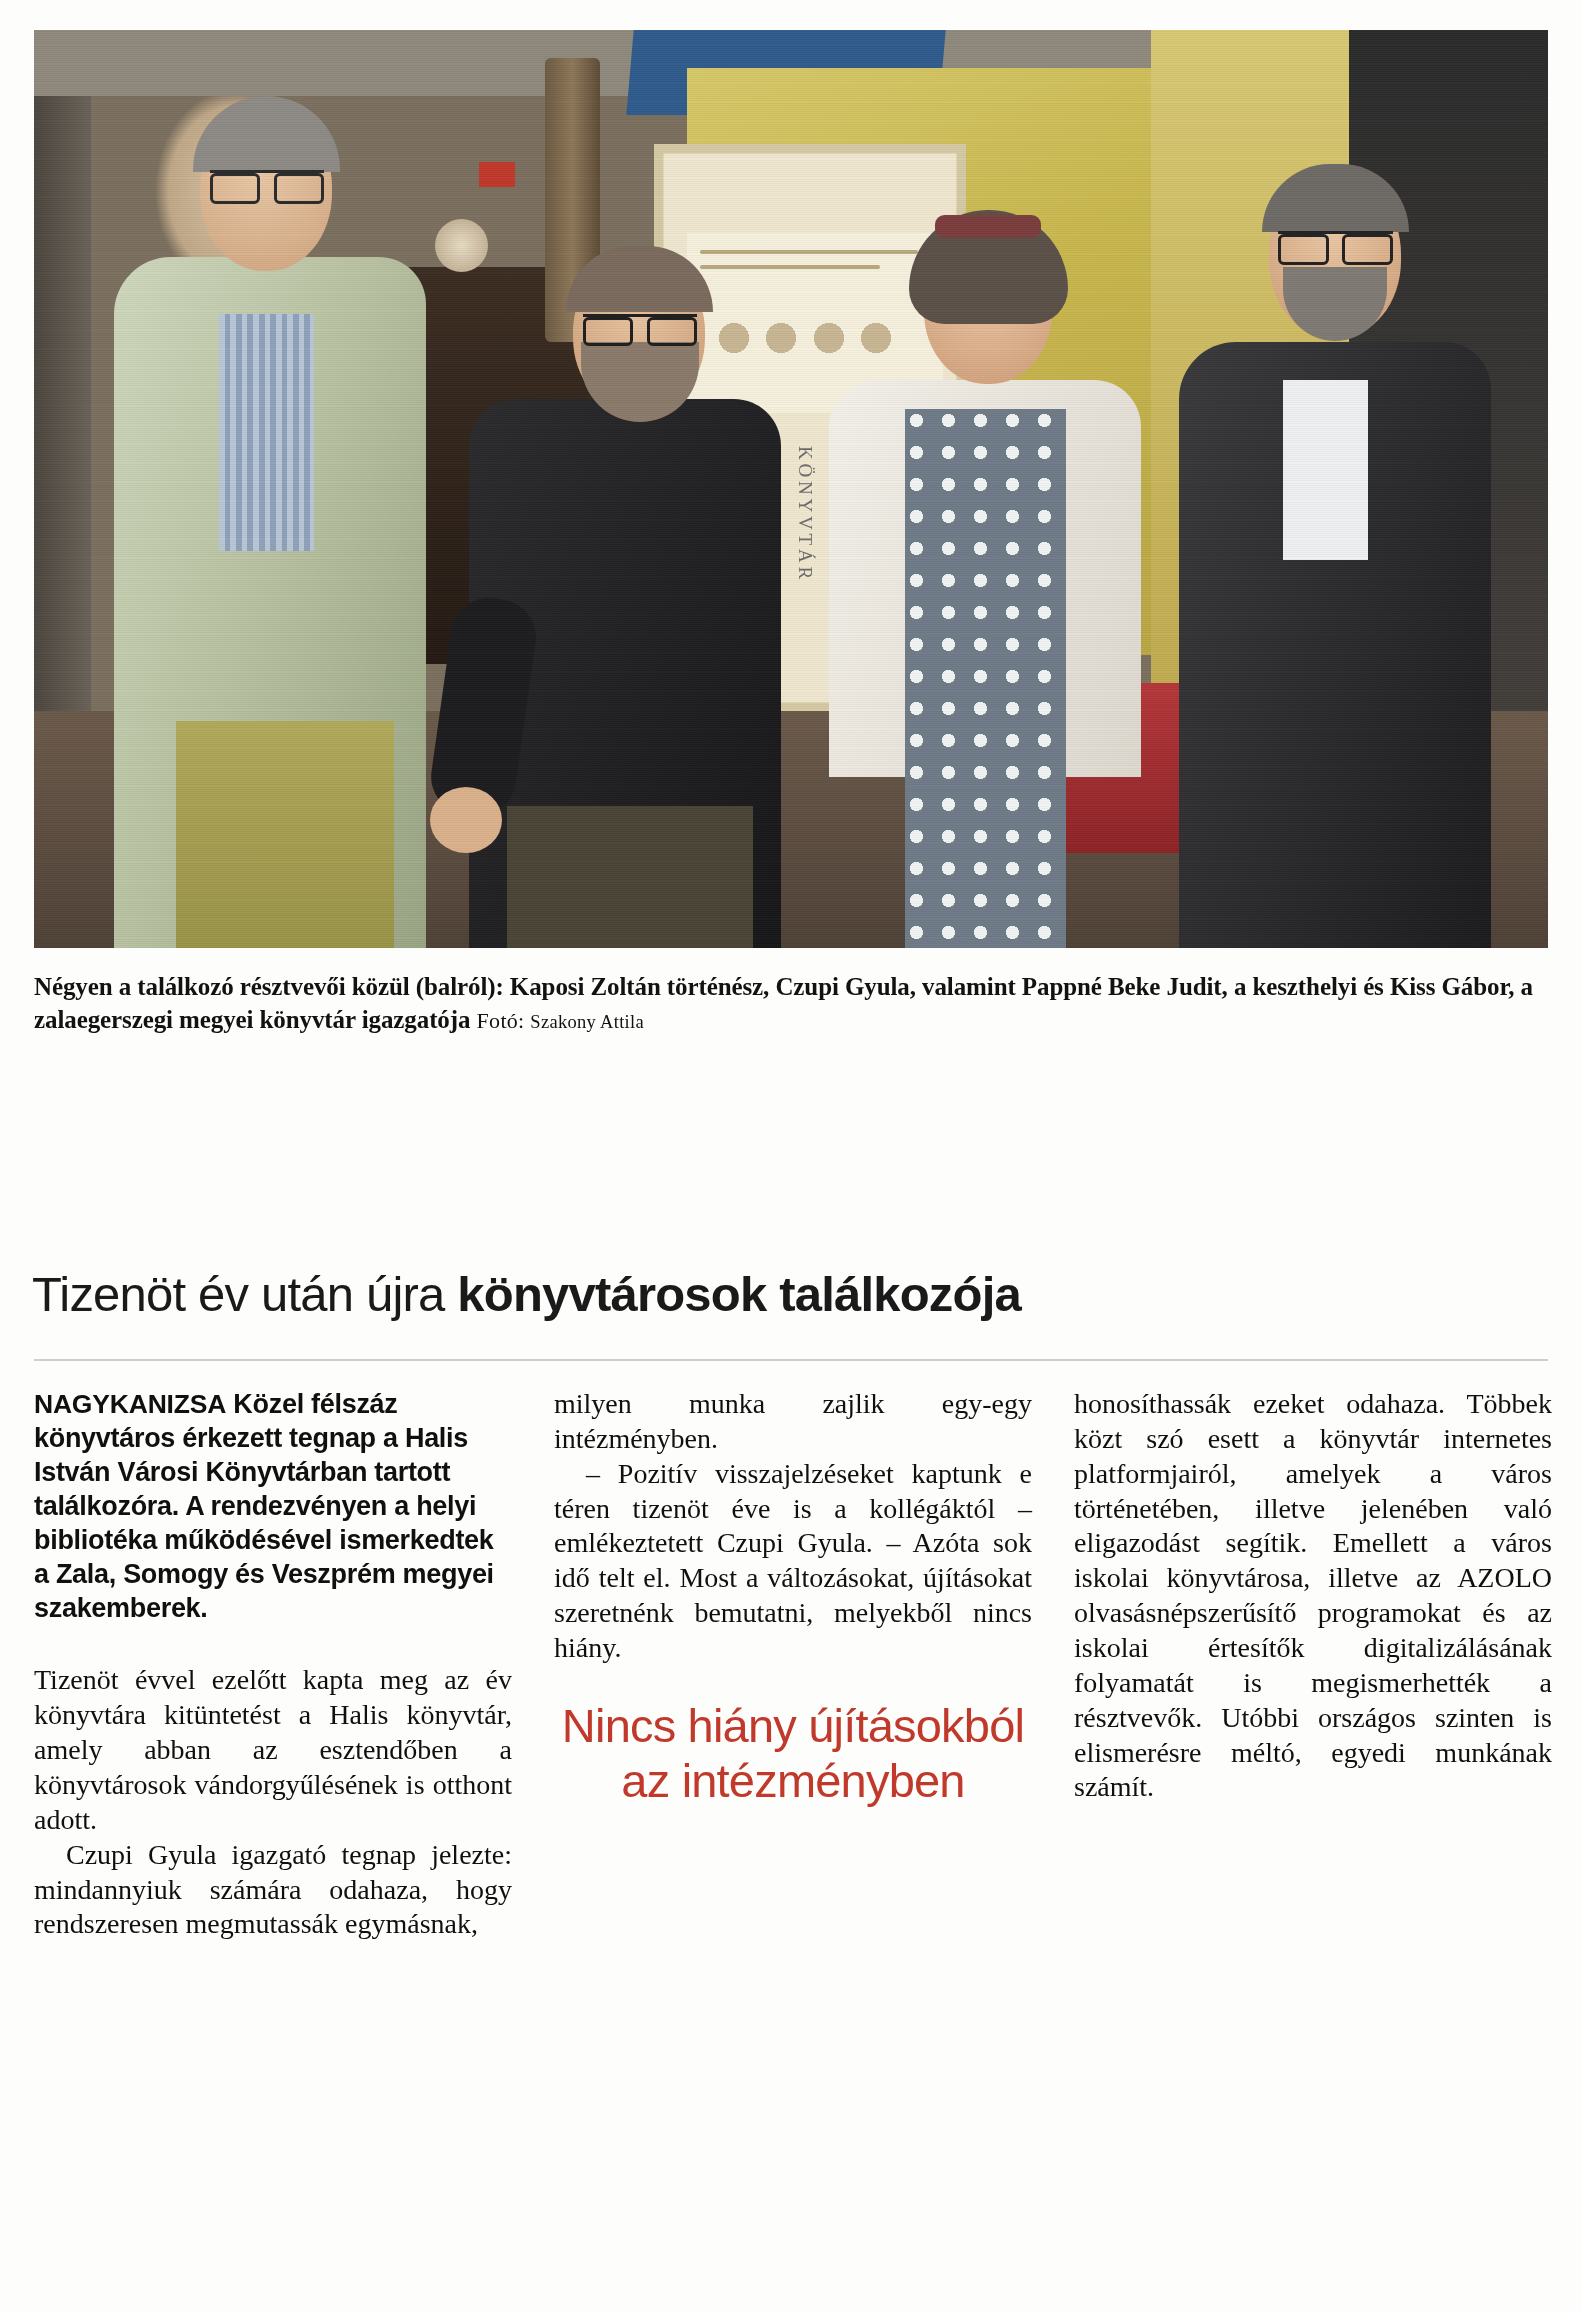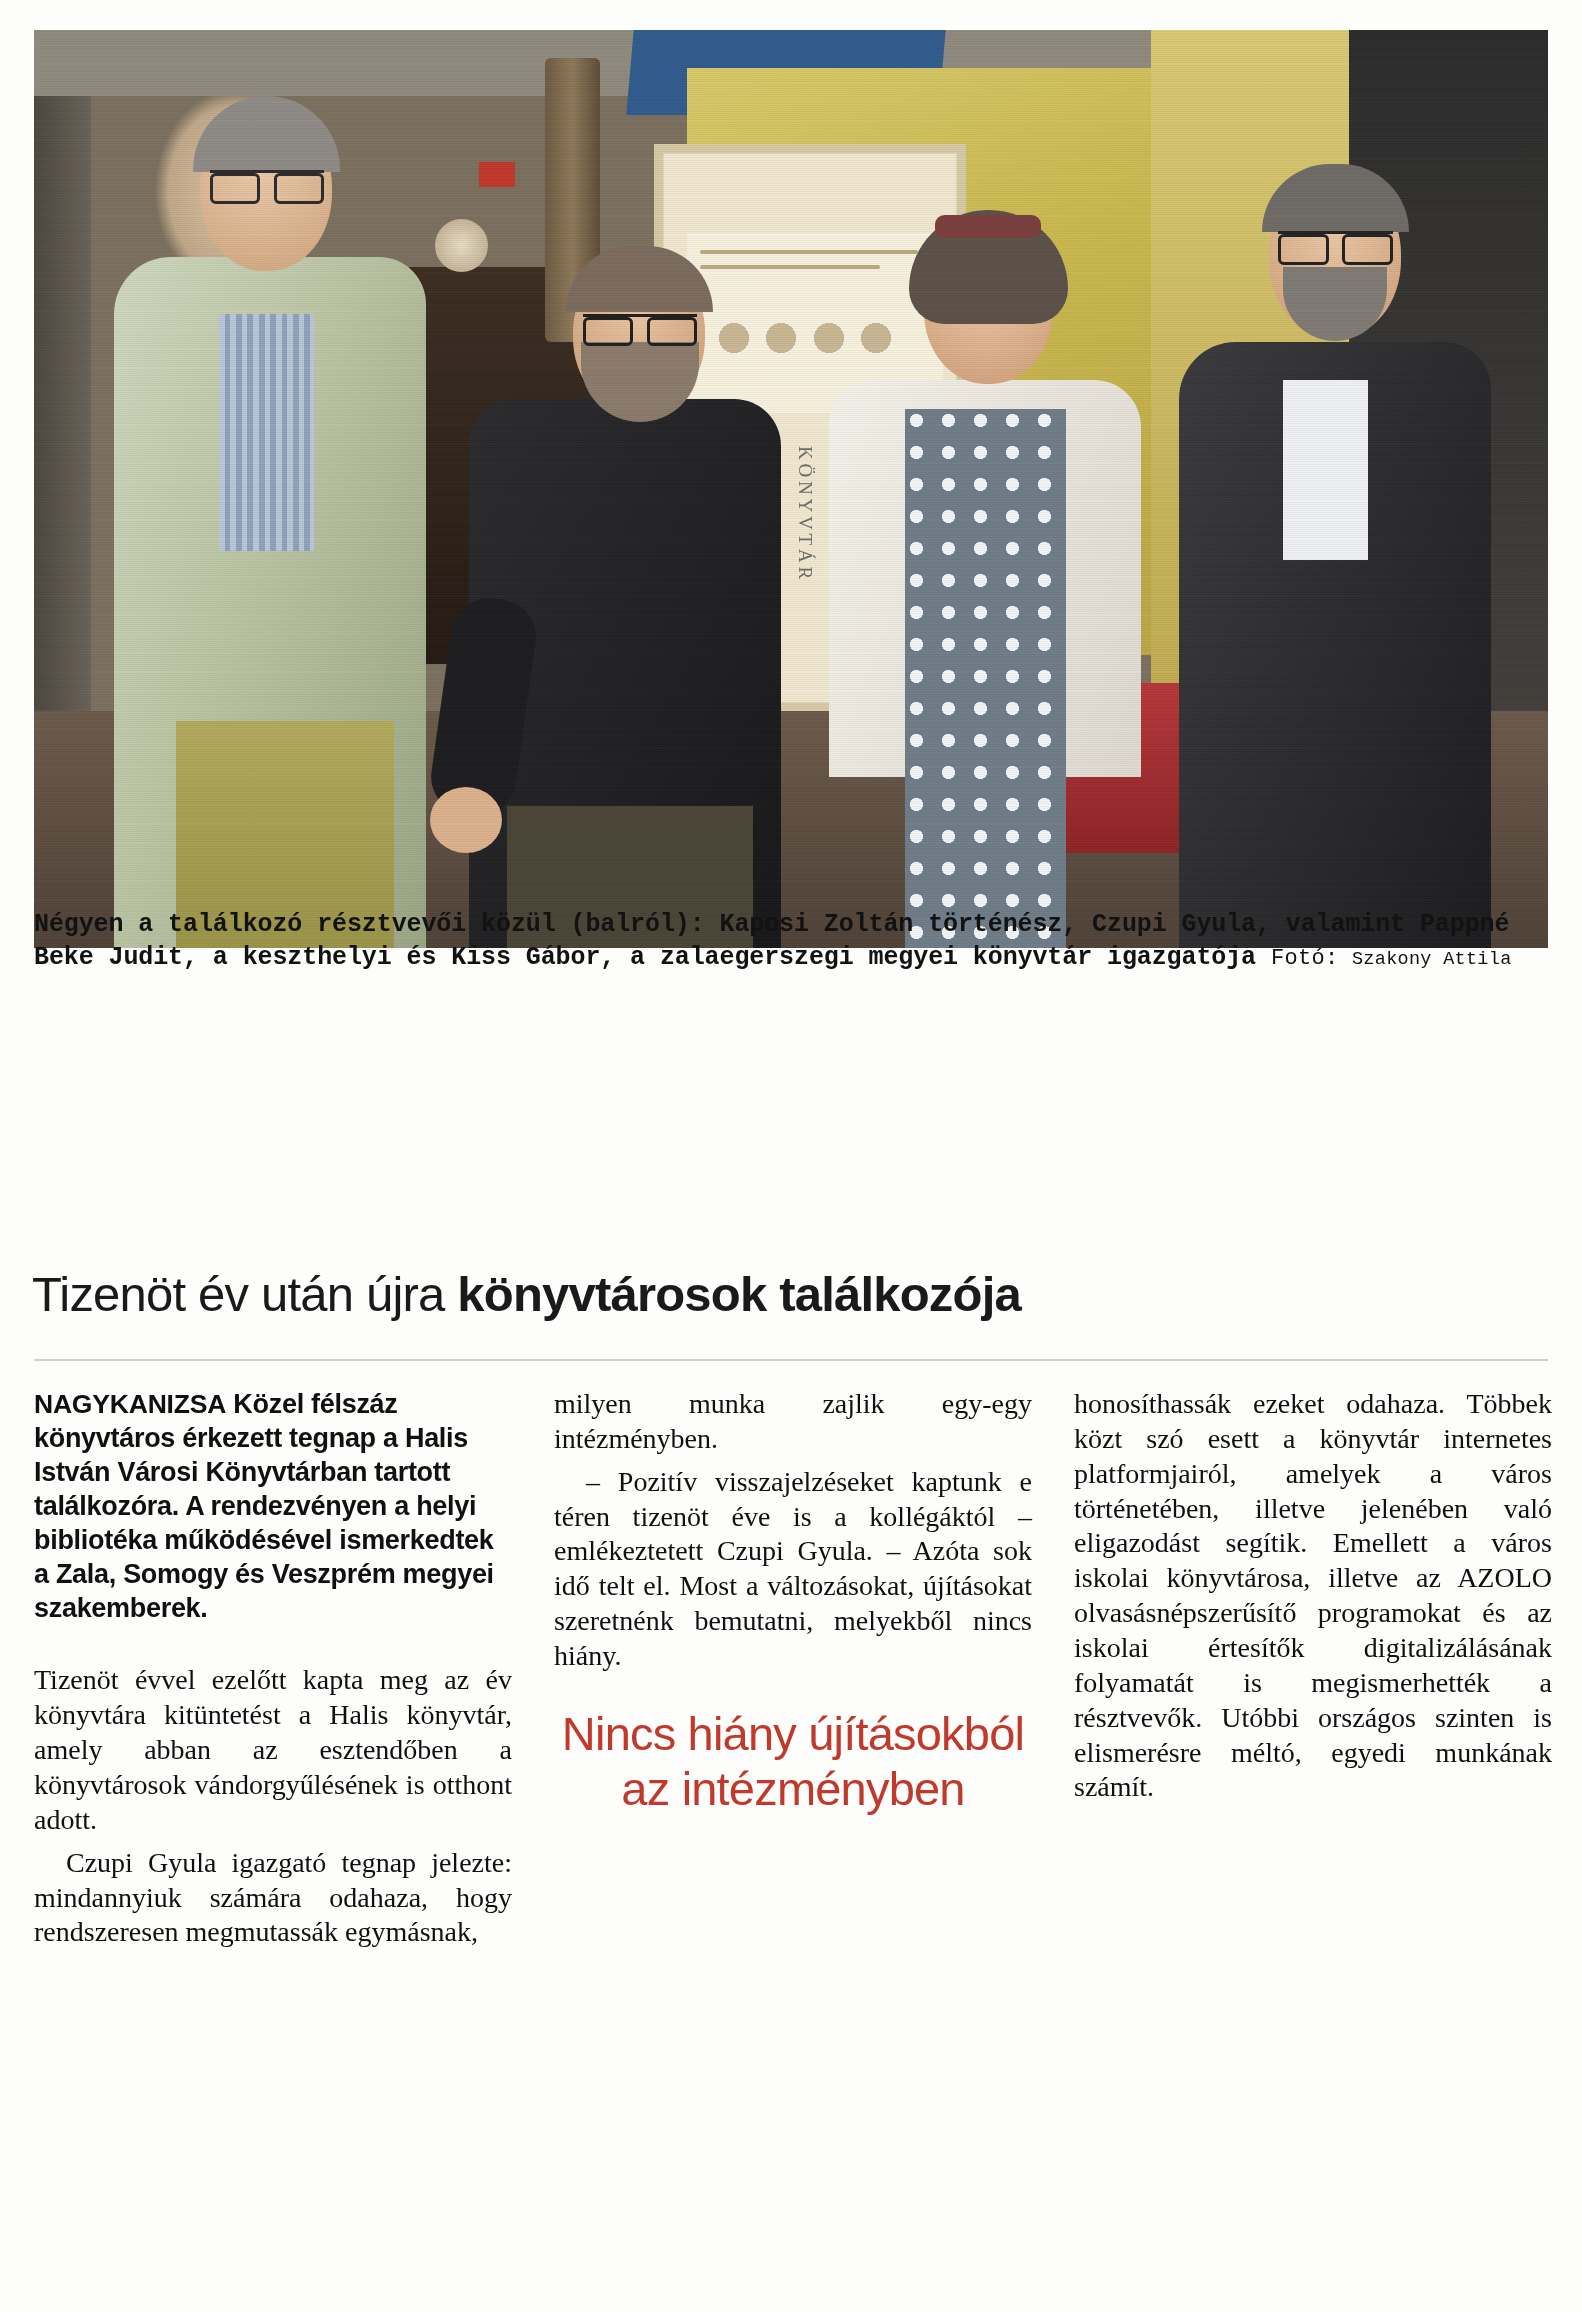--- a/index.html
+++ b/index.html
@@ -117,23 +117,23 @@
     position:absolute; inset:0;
     background-image:
       repeating-linear-gradient(0deg, rgba(0,0,0,0.035) 0 0.9px, rgba(255,255,255,0.02) 0.9px 1.9px);
     pointer-events:none;
   }
 
   
   .caption {
     position: absolute;
     left: 34px;
-    top: 908px;
+    top: 970px;
     width: 1514px;
-    font-family: Liberation Mono, monospace;
+    font-family: Liberation Serif, serif;
     font-weight: bold;
     font-size: 25px;
     line-height: 1.33;
     color: #121212;
     letter-spacing: -0.1px;
   }
   .caption .credit {
     font-weight: normal;
     font-size: 22px;
     letter-spacing: 0.3px;
@@ -187,21 +187,21 @@
   }
   .col {
     width: 478px;
     font-size: 28px;
     line-height: 1.245;
     text-align: justify;
     color: #101010;
     hyphens: manual;
   }
   .col p { margin: 0; }
-  .col p + p { margin-top: 8px; }
+  .col p + p { margin-top: 0px; }
   .col p.indent { text-indent: 32px; }
   .col p.gap { margin-top: 38px; }
   .lead {
     font-family: "Liberation Sans", sans-serif;
     font-weight: bold;
     font-size: 26.5px;
     letter-spacing: -0.2px;
   }
   .col.bold-lead-col p:first-child {
     font-family: "Liberation Sans", sans-serif;

